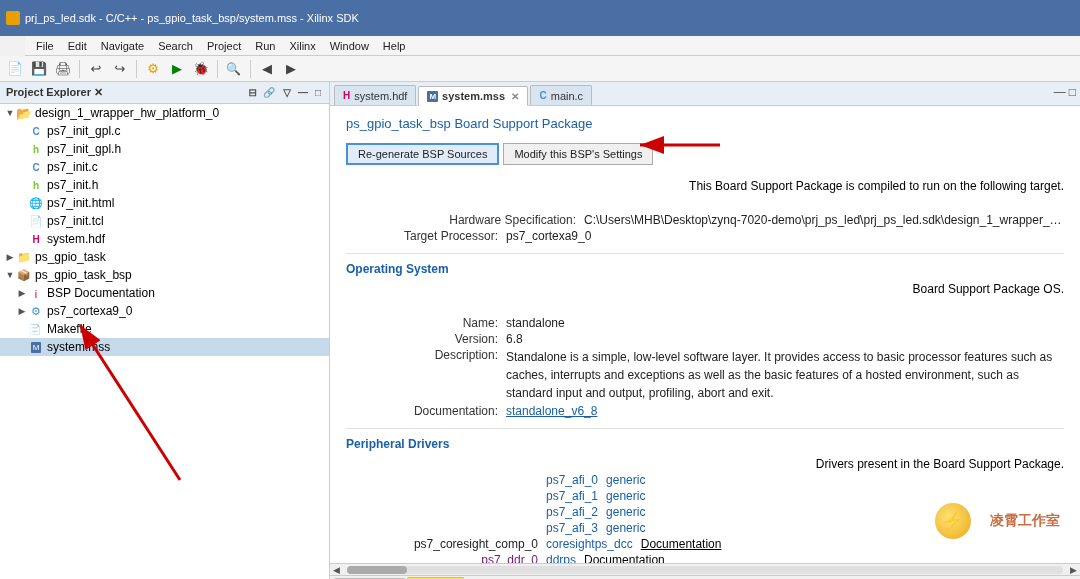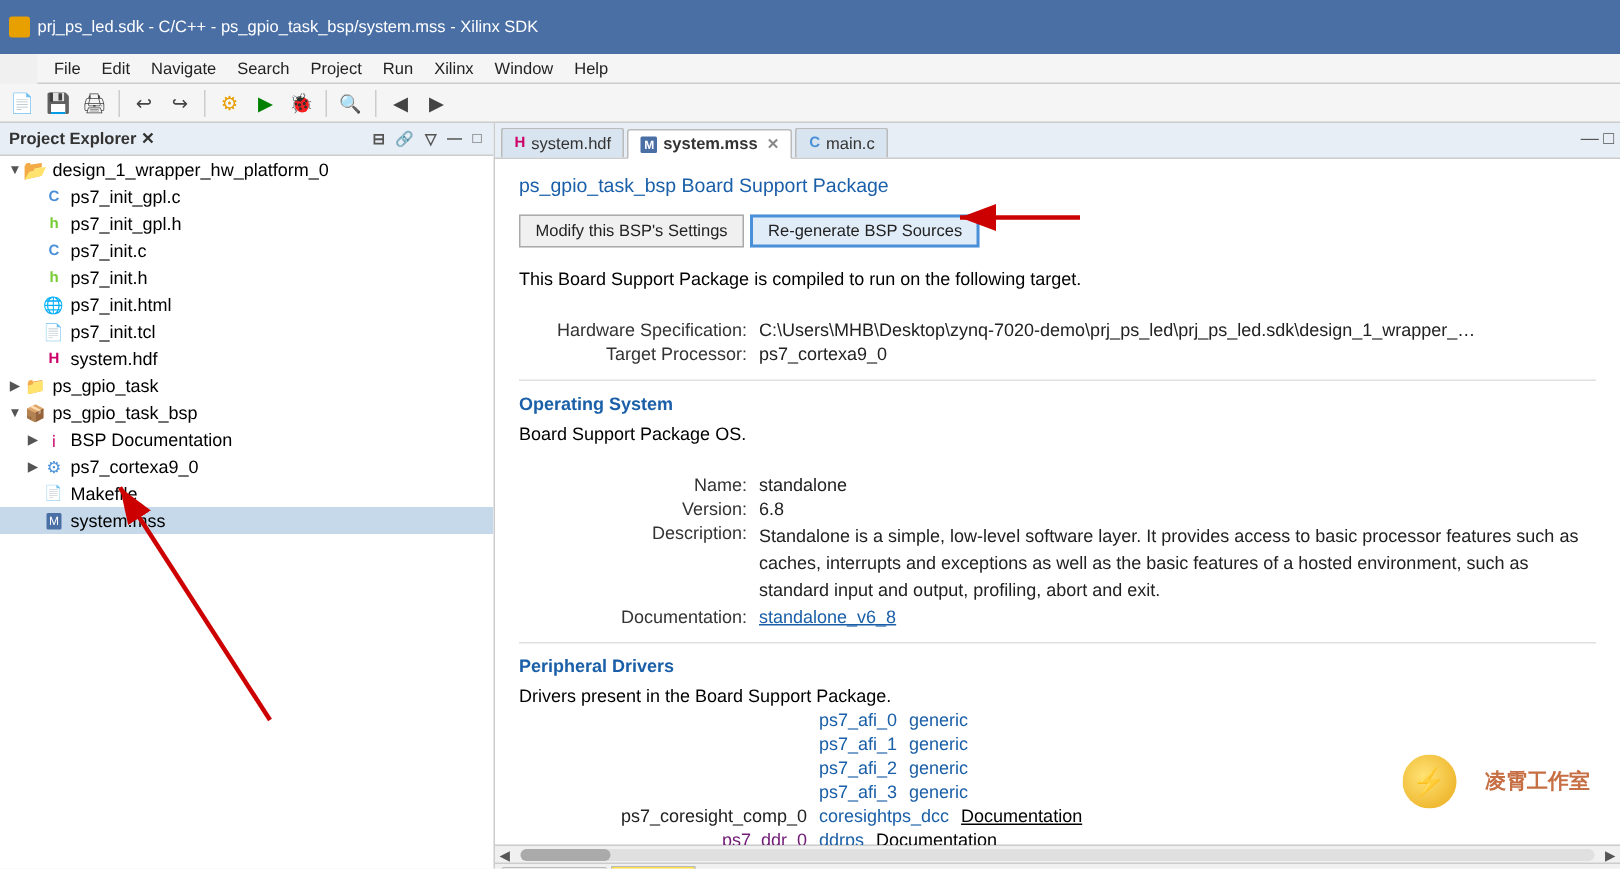--- a/index.html
+++ b/index.html
@@ -207,21 +207,21 @@
     .bsp-btn.active-btn { border: 2px solid #4a90d9; background: #e0ecf8; }
     
     .section-title {
       color: #1a5fa8;
       font-size: 12px;
       font-weight: bold;
       margin-bottom: 6px;
       margin-top: 4px;
     }
     .info-table { margin-left: 0; margin-bottom: 10px; margin-top: 20px; }
-    .info-row { display: flex; margin-bottom: 2px; align-items: flex-start; }
+    .info-row { display: flex; margin-bottom: 2px; align-items: flex-start; justify-content: flex-end; }
     .info-label { width: 160px; min-width: 160px; text-align: right; color: #333; font-size: 12px; padding-right: 8px; }
     .info-value { color: #222; font-size: 12px; flex: 1; }
     .info-value.long { overflow: hidden; white-space: nowrap; text-overflow: ellipsis; }
     
     .section-divider { border: none; border-top: 1px solid #e0e0e0; margin: 8px 0; }
     .desc-text { font-size: 12px; line-height: 1.5; color: #222; max-width: 700px; }
     .link-text { color: #1a5fa8; text-decoration: underline; cursor: pointer; }
 
     
     .driver-row { display: flex; margin-bottom: 2px; align-items: center; }
@@ -484,22 +484,22 @@
         <span class="tab-bar-ctrl">—</span>
         <span class="tab-bar-ctrl">□</span>
       </div>
     </div>
 
     <div id="editor-content">
       <div id="bsp-editor">
         <div id="bsp-title">ps_gpio_task_bsp Board Support Package</div>
 
         <div id="bsp-buttons">
+          <button class="bsp-btn active-btn">Re-generate BSP Sources</button>
           <button class="bsp-btn">Modify this BSP's Settings</button>
-          <button class="bsp-btn active-btn">Re-generate BSP Sources</button>
         </div>
 
         <div class="info-row">
           <span>This Board Support Package is compiled to run on the following target.</span>
         </div>
         <div class="info-table">
           <div class="info-row">
             <span class="info-label">Hardware Specification:</span>
             <span class="info-value long" style="max-width:480px;">C:\Users\MHB\Desktop\zynq-7020-demo\prj_ps_led\prj_ps_led.sdk\design_1_wrapper_hw_platform_0\system</span>
           </div>

